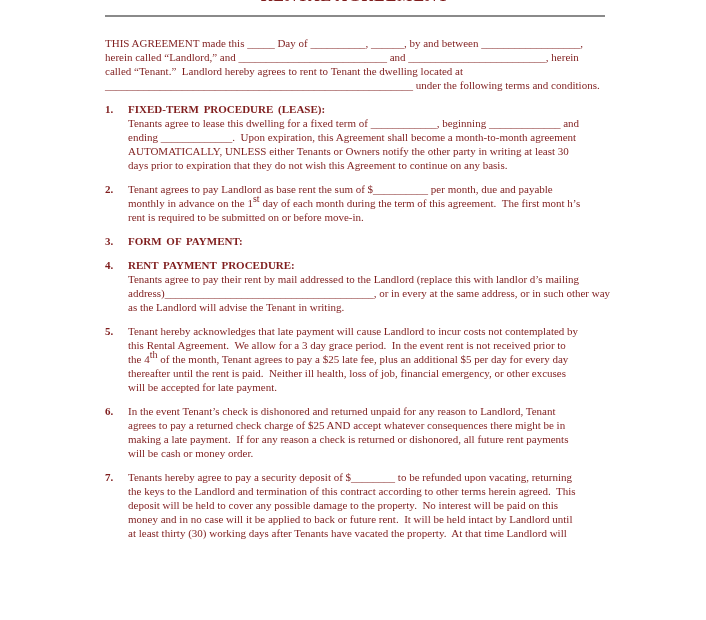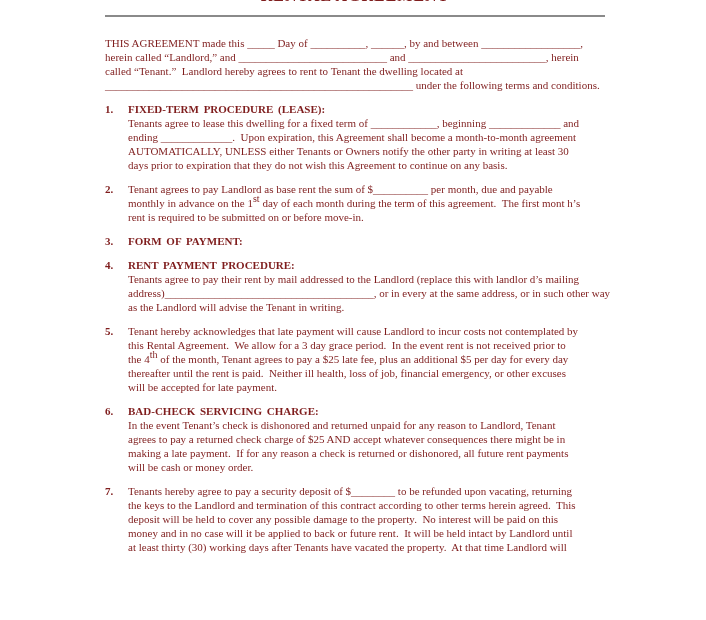--- a/index.html
+++ b/index.html
@@ -137,21 +137,20 @@
 this Rental Agreement.  We allow for a 3 day grace period.  In the event rent is not received prior to
 the 4<sup>th</sup> of the month, Tenant agrees to pay a $25 late fee, plus an additional $5 per day for every day
 thereafter until the rent is paid.  Neither ill health, loss of job, financial emergency, or other excuses
 will be accepted for late payment.</div>
     </div>
   </div>
 
   <div class="section">
     <div class="sec-num">6.</div>
     <div class="sec-content">
-      <div class="sec-heading">BAD-CHECK SERVICING CHARGE:</div>
       <div class="sec-body">In the event Tenant’s check is dishonored and returned unpaid for any reason to Landlord, Tenant
 agrees to pay a returned check charge of $25 AND accept whatever consequences there might be in
 making a late payment.  If for any reason a check is returned or dishonored, all future rent payments
 will be cash or money order.</div>
     </div>
   </div>
 
   <div class="section">
     <div class="sec-num">7.</div>
     <div class="sec-content">

